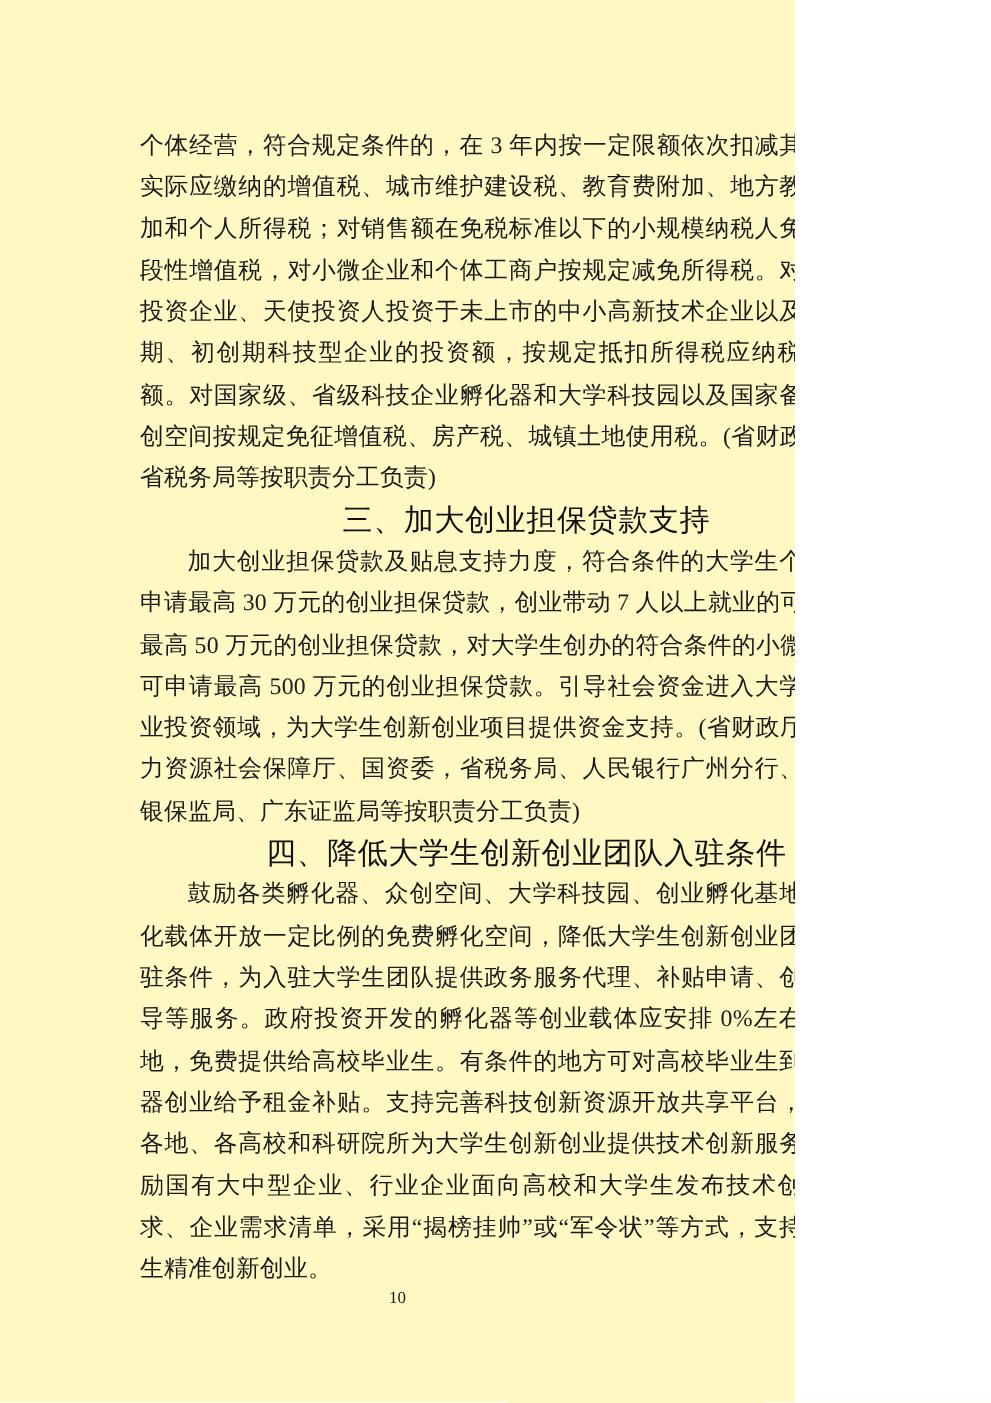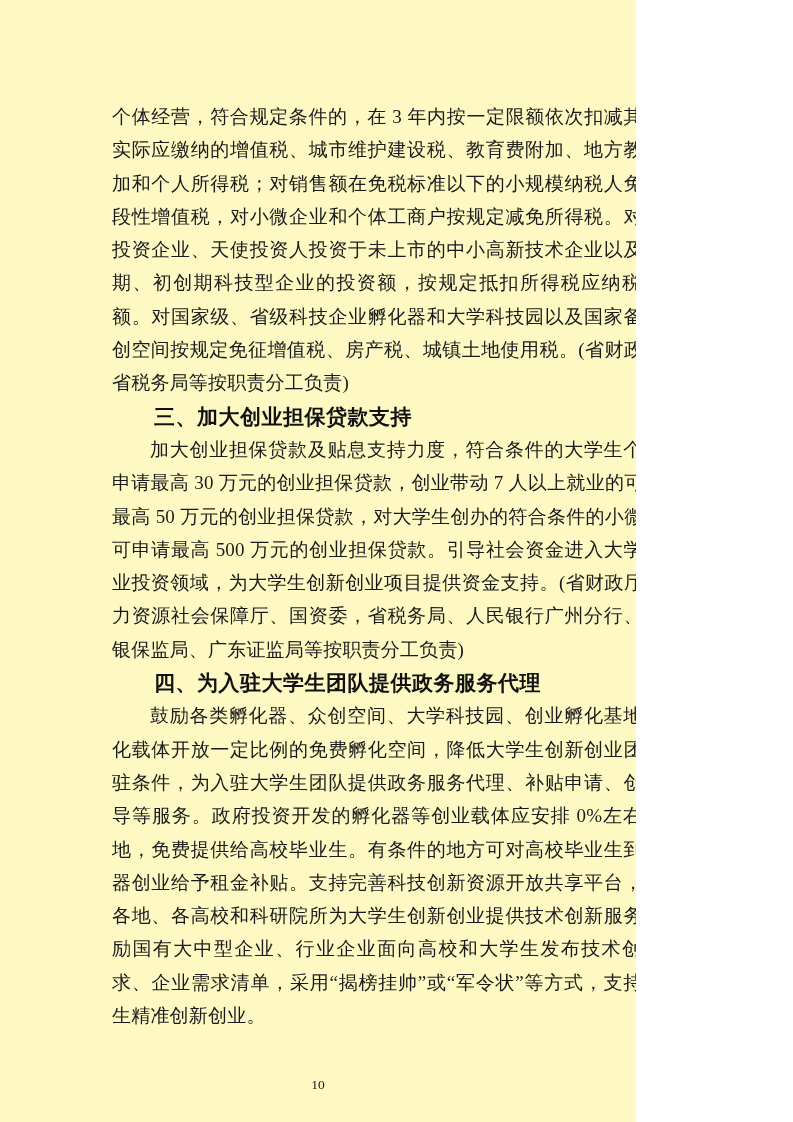--- a/index.html
+++ b/index.html
@@ -31,43 +31,44 @@
     color: #1a1a1a;
     letter-spacing: 0.2px;
     word-break: break-all;
   }
   .para.continuation {
     text-indent: 0;
   }
   .heading {
     margin: 0;
     font-family: "Liberation Sans", sans-serif;
-    font-weight: bold;
-    font-size: 21px;
+    font-weight: normal;
+    font-size: 24px;
     line-height: 33.3px;
     text-indent: 2em;
     color: #111111;
     letter-spacing: 0.5px;
+    text-align: center;
   }
   .page-number {
     position: absolute;
-    top: 1077px;
+    top: 1030px;
     left: 0;
     width: 100%;
     text-align: center;
     font-family: "Liberation Serif", serif;
     font-size: 13.5px;
     color: #1a1a1a;
   }
 </style>
 </head>
 <body>
 
 <div class="page">
   <div class="content">
     <p class="para continuation">个体经营，符合规定条件的，在 3 年内按一定限额依次扣减其当年实际应缴纳的增值税、城市维护建设税、教育费附加、地方教育附加和个人所得税；对销售额在免税标准以下的小规模纳税人免征阶段性增值税，对小微企业和个体工商户按规定减免所得税。对创业投资企业、天使投资人投资于未上市的中小高新技术企业以及种子期、初创期科技型企业的投资额，按规定抵扣所得税应纳税所得额。对国家级、省级科技企业孵化器和大学科技园以及国家备案众创空间按规定免征增值税、房产税、城镇土地使用税。(省财政厅，省税务局等按职责分工负责)</p>
     <h3 class="heading">三、加大创业担保贷款支持</h3>
     <p class="para">加大创业担保贷款及贴息支持力度，符合条件的大学生个人可申请最高 30 万元的创业担保贷款，创业带动 7 人以上就业的可申请最高 50 万元的创业担保贷款，对大学生创办的符合条件的小微企业可申请最高 500 万元的创业担保贷款。引导社会资金进入大学生创业投资领域，为大学生创新创业项目提供资金支持。(省财政厅、人力资源社会保障厅、国资委，省税务局、人民银行广州分行、广东银保监局、广东证监局等按职责分工负责)</p>
-    <h3 class="heading">四、为入驻大学生团队提供政务服务代理</h3>
+    <h3 class="heading">四、降低大学生创新创业团队入驻条件</h3>
     <p class="para">鼓励各类孵化器、众创空间、大学科技园、创业孵化基地等孵化载体开放一定比例的免费孵化空间，降低大学生创新创业团队入驻条件，为入驻大学生团队提供政务服务代理、补贴申请、创业辅导等服务。政府投资开发的孵化器等创业载体应安排 0%左右的场地，免费提供给高校毕业生。有条件的地方可对高校毕业生到孵化器创业给予租金补贴。支持完善科技创新资源开放共享平台，鼓励各地、各高校和科研院所为大学生创新创业提供技术创新服务。鼓励国有大中型企业、行业企业面向高校和大学生发布技术创新需求、企业需求清单，采用“揭榜挂帅”或“军令状”等方式，支持大学生精准创新创业。</p>
   </div>
   <div class="page-number">10</div>
 </div>
 
 </body></html>

